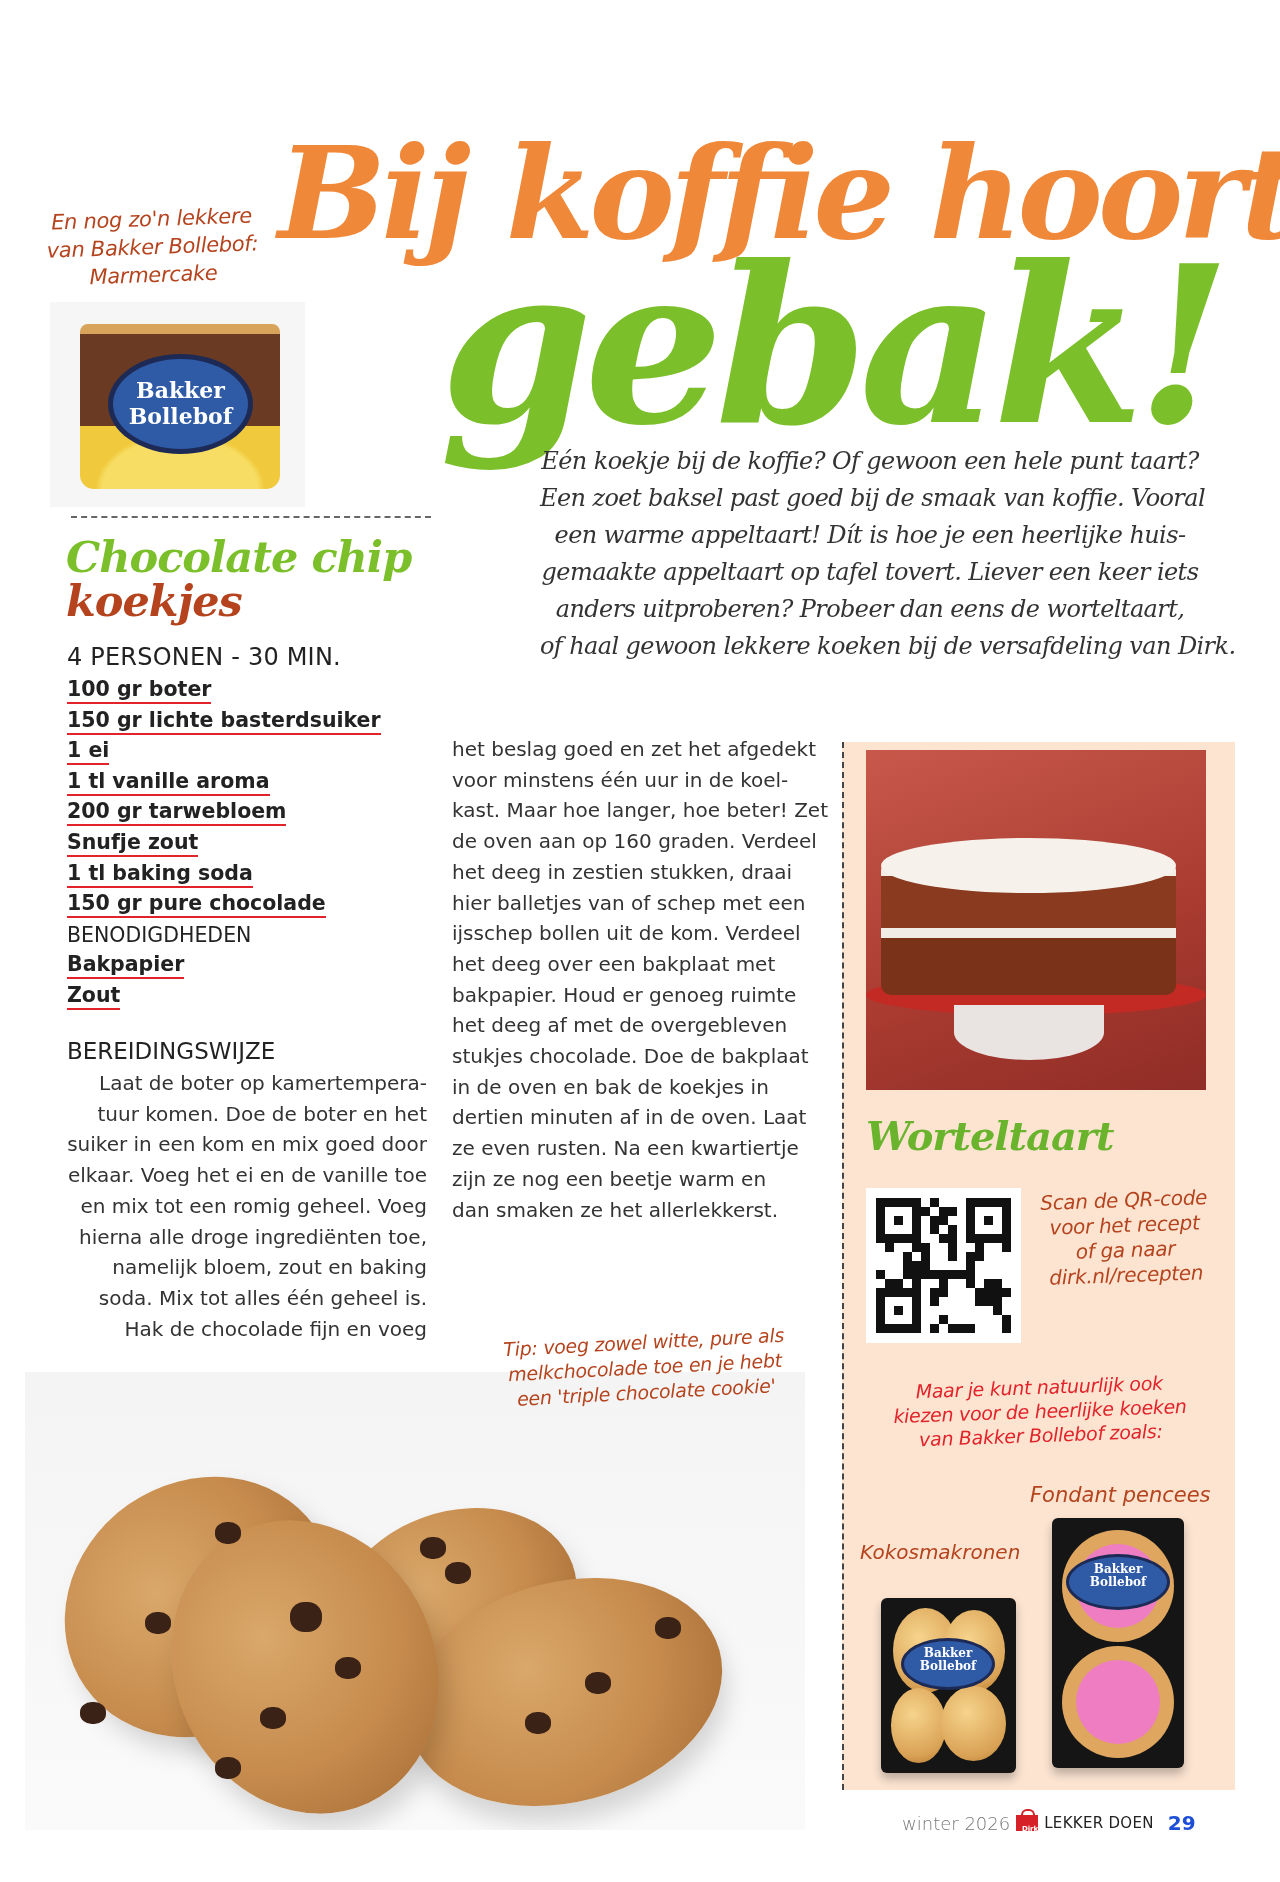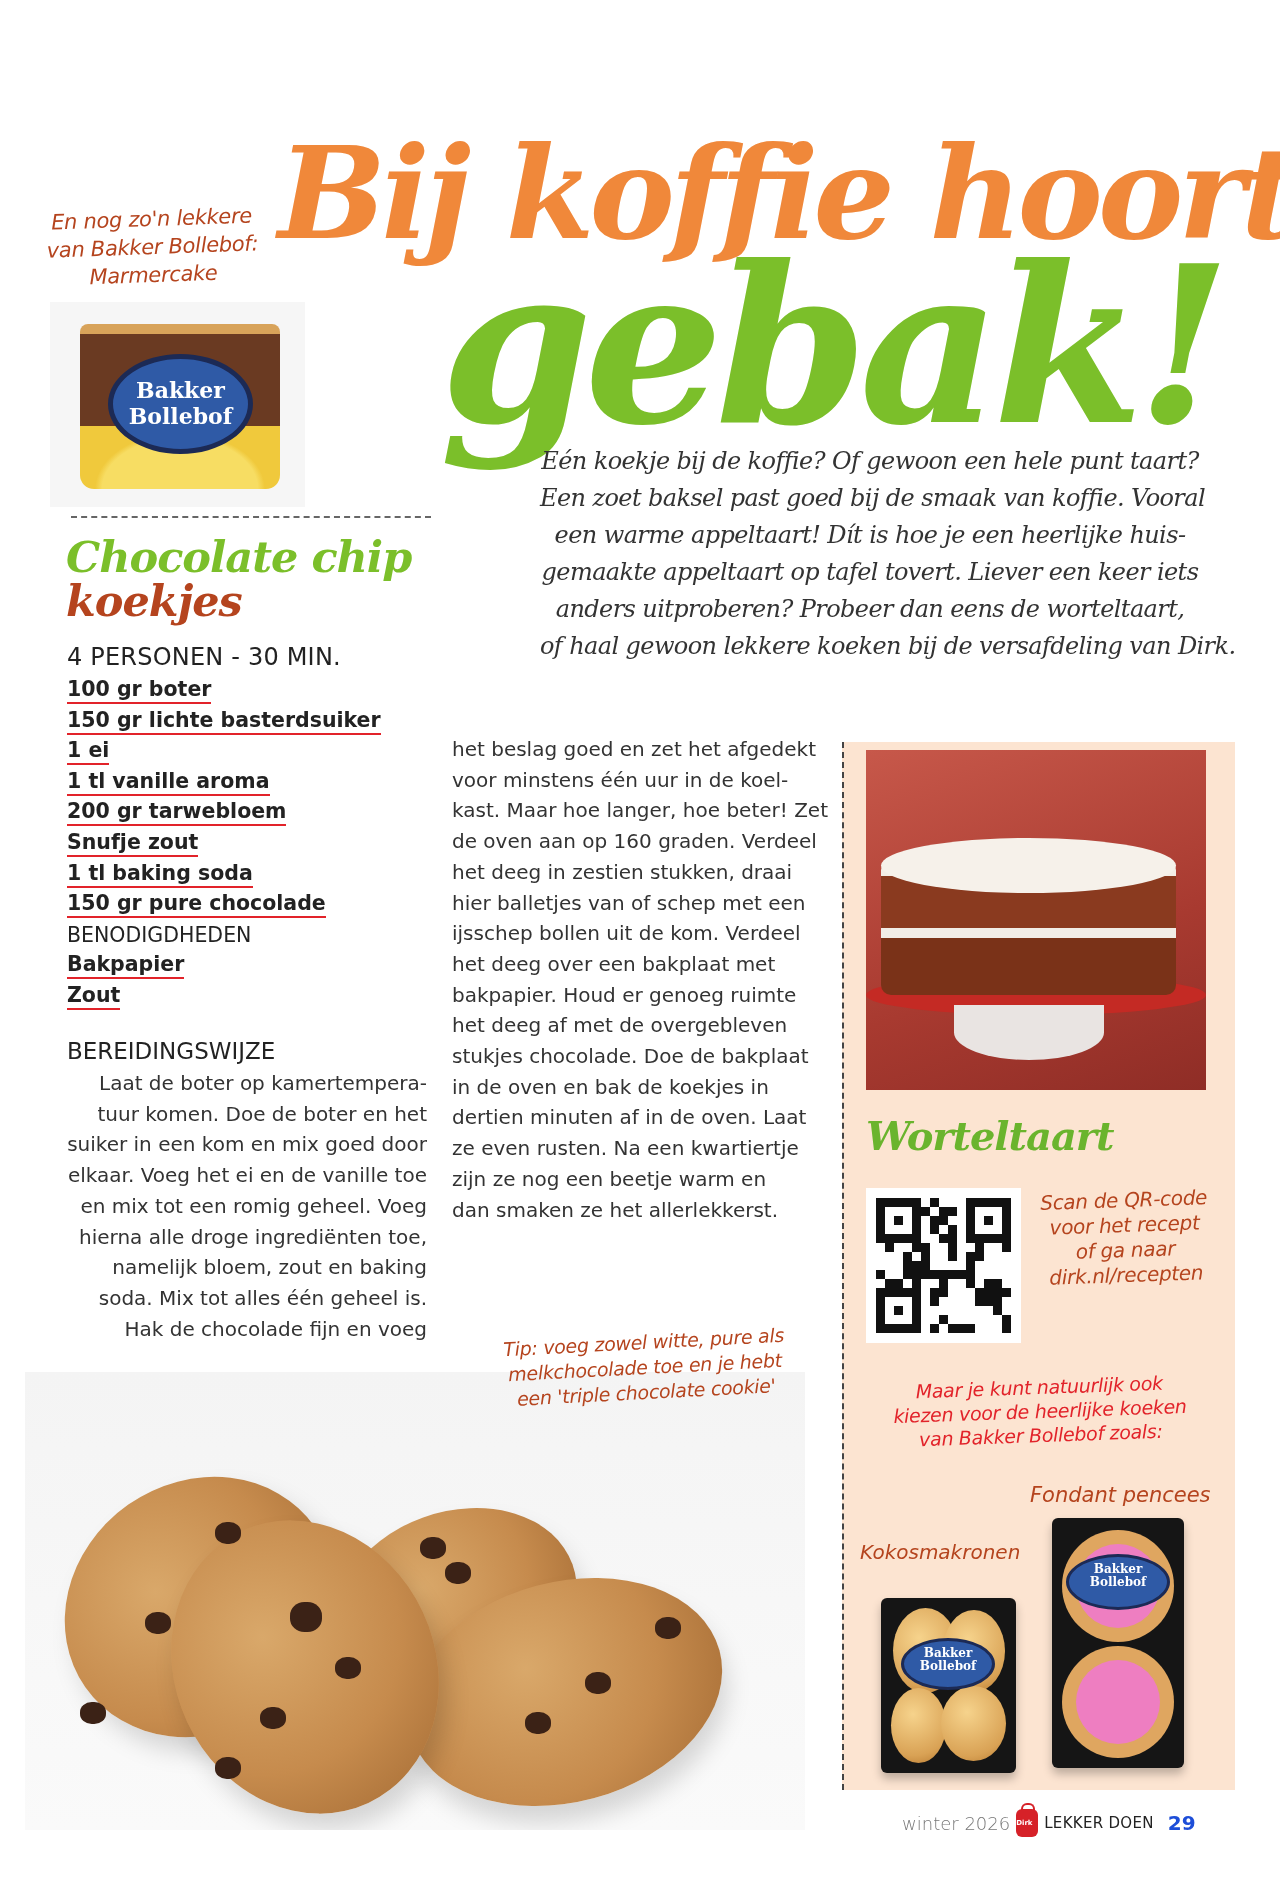--- a/index.html
+++ b/index.html
@@ -71,21 +71,21 @@
   #box-kokos { left: 881px; top: 1598px; width: 135px; height: 175px; }
   #box-fondant { left: 1052px; top: 1518px; width: 132px; height: 250px; }
   .macaroon { position:absolute; border-radius: 50%; background: radial-gradient(circle at 40% 35%, #f6d38c 0%, #d9a255 70%, #b6782f 100%); }
   .pencee { position:absolute; border-radius: 50%; background: #dfa660; }
   .pencee .pink { position:absolute; left: 14px; top: 14px; right: 14px; bottom: 14px; border-radius: 50%; background: #ee7ec1; }
   .mini-logo { position:absolute; border-radius: 50%; background: #2f5aa6; border: 3px solid #1c2a55; color: #fff; font-family:"DejaVu Serif", serif; font-weight:bold; font-size: 12px; line-height: 13px; text-align:center; padding-top: 6px; }
 
   
   #footer { left: 902px; top: 1810px; height: 26px; display:flex; align-items:center; gap: 6px; }
   #footer .season { font-size: 18px; color: #777; font-weight: 300; }
-  #footer .dirk-bag { width: 22px; height: 28px; background: #d62128; border-radius: 6px; position: relative; color: #fff; font-size: 7px; font-weight: bold; text-align:left; line-height: 28px; }
+  #footer .dirk-bag { width: 22px; height: 16px; background: #d62128; border-radius: 0; position: relative; color: #fff; font-size: 7px; font-weight: bold; text-align:right; line-height: 28px; }
   #footer .dirk-bag:before { content:""; position:absolute; left: 5px; top: -6px; width: 10px; height: 8px; border: 2px solid #d62128; border-bottom: none; border-radius: 6px 6px 0 0; }
   #footer .mag { font-size: 15px; font-weight: normal; color: #222; letter-spacing: 0.3px; }
   #footer .page { font-size: 20px; font-weight: bold; color: #1d4ed8; margin-left: 8px; }
 </style>
 </head>
 <body>
 
 <div id="side-note" class="abs hand">
   <span class="line">En nog zo'n lekkere</span>
   <span class="line">van Bakker Bollebof:</span>

